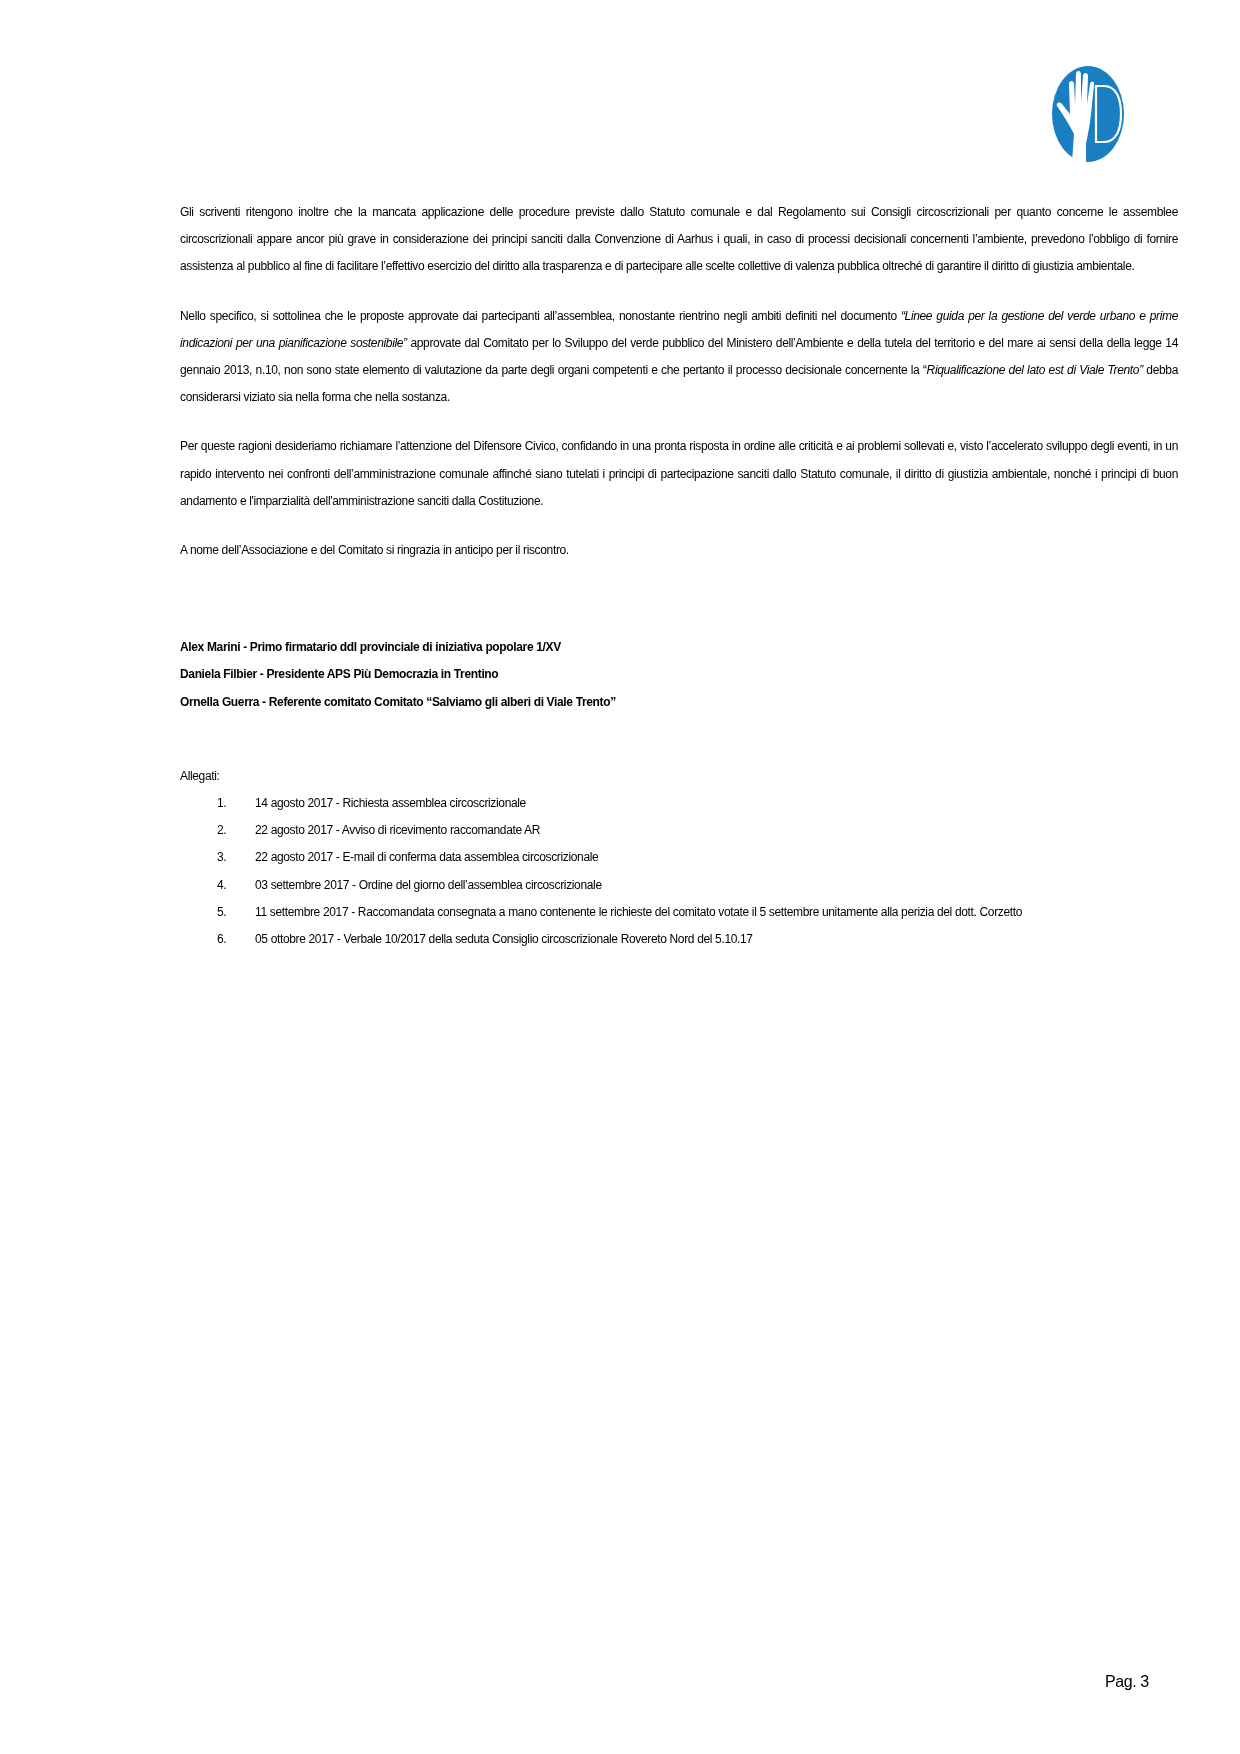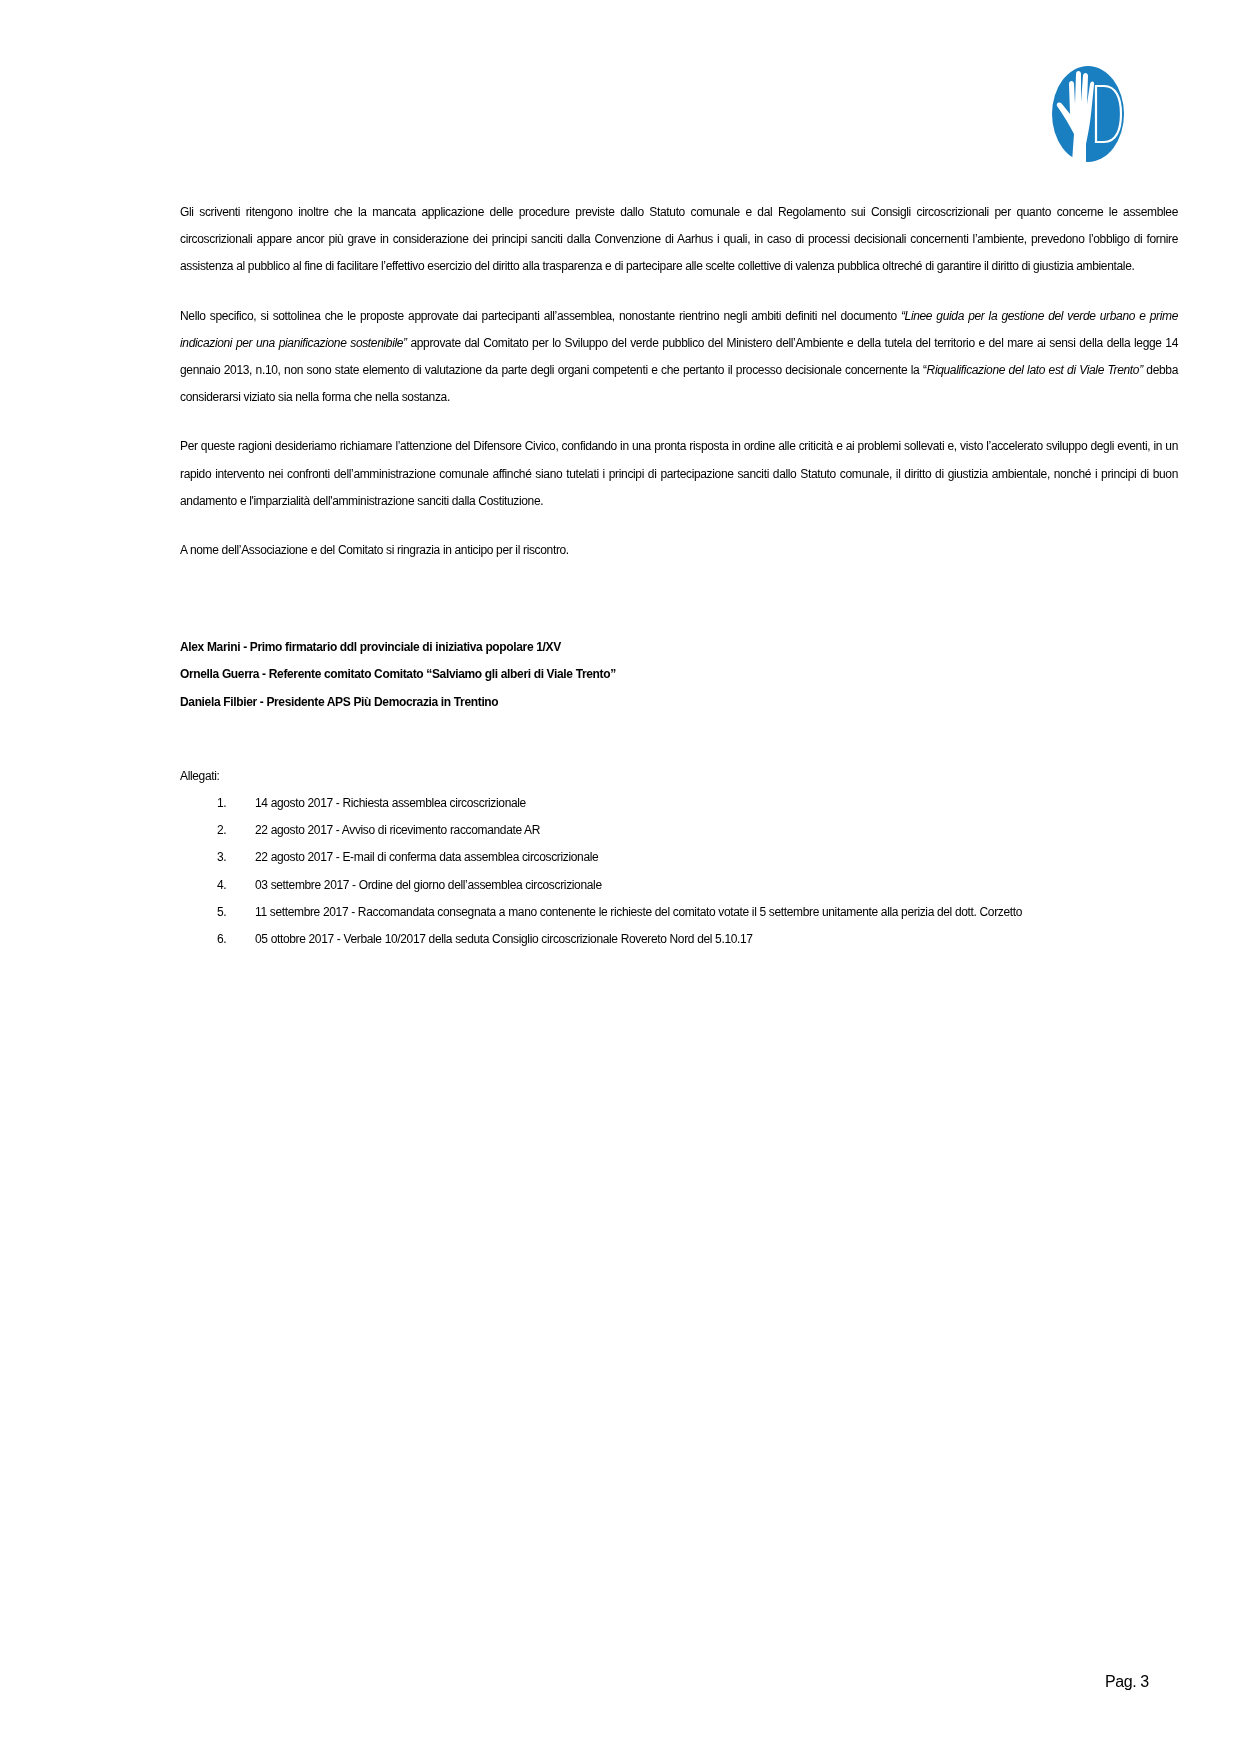--- a/index.html
+++ b/index.html
@@ -48,22 +48,22 @@
   <p class="para">
     <span>Per queste ragioni desideriamo richiamare l’attenzione del Difensore Civico, confidando in una pronta risposta in ordine alle criticità e ai problemi sollevati e, visto l’accelerato sviluppo degli eventi, in un rapido intervento nei confronti dell’amministrazione comunale affinché siano tutelati i principi di partecipazione sanciti dallo Statuto comunale, il diritto di giustizia ambientale, nonché i principi di buon andamento e l'imparzialità dell'amministrazione sanciti dalla Costituzione.</span>
   </p>
 
   <p class="single">A nome dell’Associazione e del Comitato si ringrazia in anticipo per il riscontro.</p>
 
 
   <div class="spacer-sign"></div>
 
   <p class="sign">Alex Marini - Primo firmatario ddl provinciale di iniziativa popolare 1/XV</p>
+  <p class="sign">Daniela Filbier - Presidente APS Più Democrazia in Trentino</p>
   <p class="sign">Ornella Guerra - Referente comitato Comitato “Salviamo gli alberi di Viale Trento”</p>
-  <p class="sign">Daniela Filbier - Presidente APS Più Democrazia in Trentino</p>
 
   <div class="spacer-alleg"></div>
 
   <p>Allegati:</p>
   <ol class="allegati">
     <li><span class="num">1.</span><span>14 agosto 2017 - Richiesta assemblea circoscrizionale</span></li>
     <li><span class="num">2.</span><span>22 agosto 2017 - Avviso di ricevimento raccomandate AR</span></li>
     <li><span class="num">3.</span><span>22 agosto 2017 - E-mail di conferma data assemblea circoscrizionale</span></li>
     <li><span class="num">4.</span><span>03 settembre 2017 - Ordine del giorno dell’assemblea circoscrizionale</span></li>
     <li><span class="num">5.</span><span>11 settembre 2017 - Raccomandata consegnata a mano contenente le richieste del comitato votate il 5 settembre unitamente alla perizia del dott. Corzetto</span></li>

